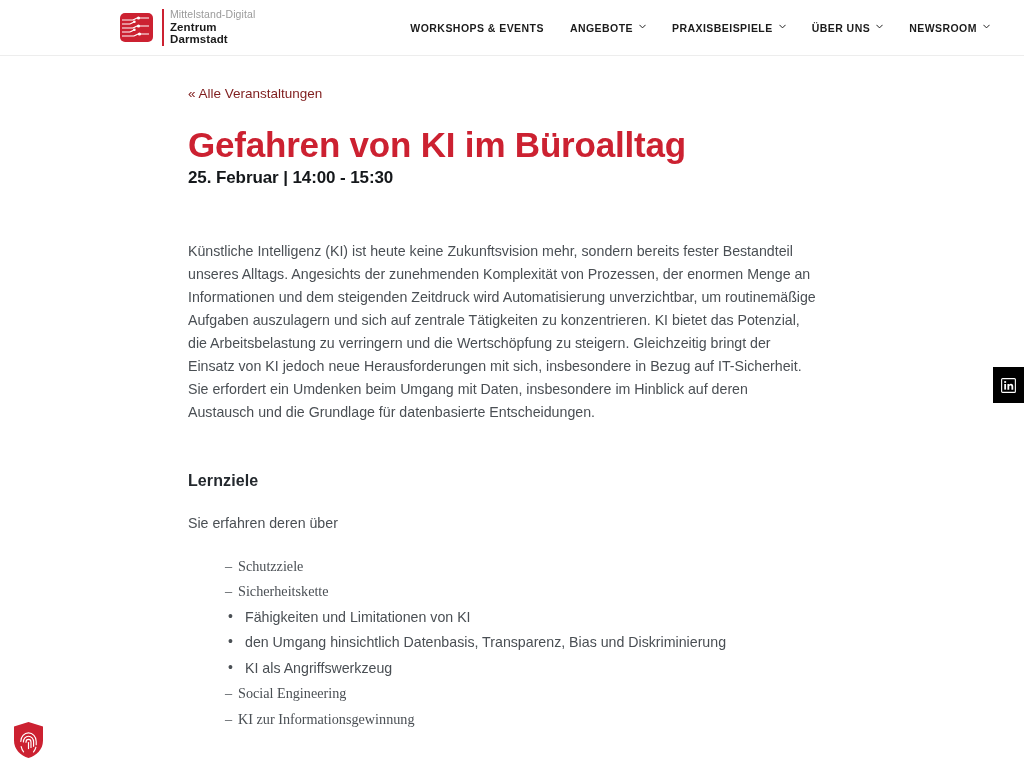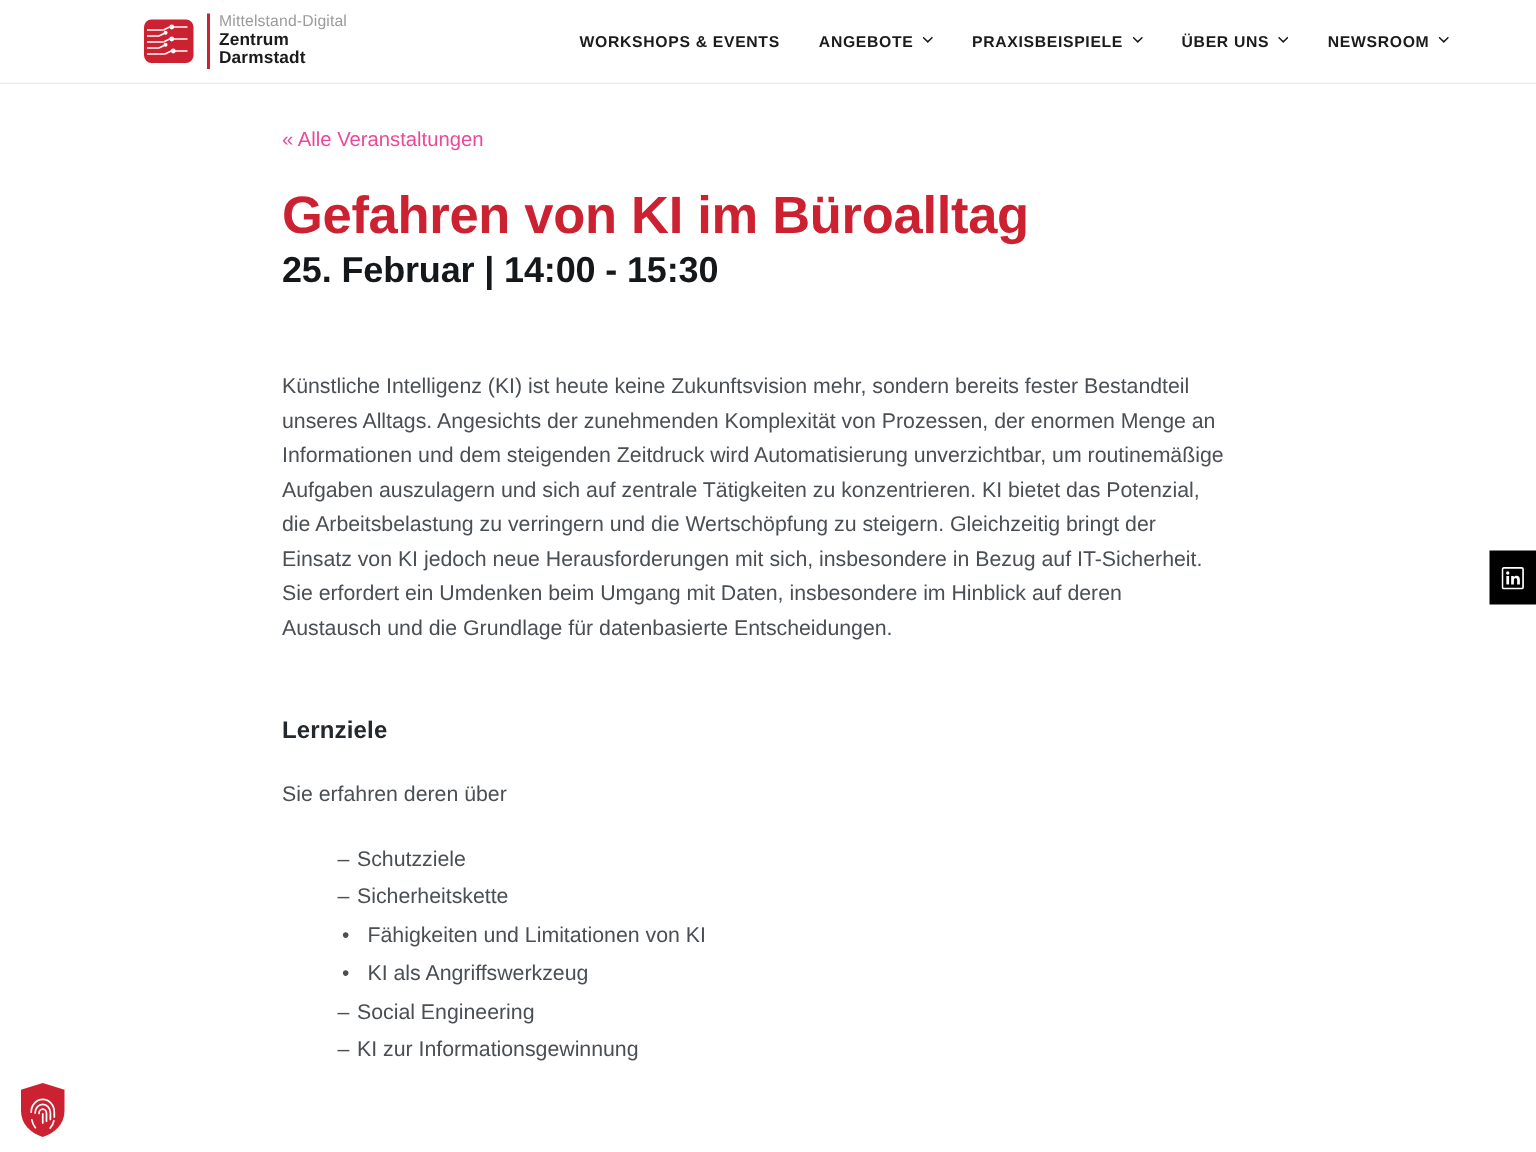--- a/index.html
+++ b/index.html
@@ -24,21 +24,21 @@
     background: #ffffff;
     border-bottom: 1px solid #ededed;
     display: flex;
     align-items: center;
   }
 
   .brand {
     display: flex;
     align-items: center;
     gap: 9px;
-    margin-left: 96px;
+    margin-left: 120px;
     text-decoration: none;
   }
 
   .brand-mark {
     width: 33px;
     height: 29px;
     border-radius: 5px;
     background: #cc2131;
     position: relative;
     flex: none;
@@ -101,38 +101,38 @@
 
   
   .content {
     padding-left: 188px;
     padding-right: 60px;
     padding-top: 28px;
   }
 
   .breadcrumb {
     font-size: 13.5px;
-    color: #ec4899;
+    color: #7f1d1d;
     text-decoration: none;
     display: inline-block;
     margin-bottom: 24px;
     cursor: pointer;
   }
 
   .page-title {
     font-size: 35px;
     line-height: 1.12;
     font-weight: bold;
     color: #cc2131;
     letter-spacing: -0.2px;
     margin-bottom: 4px;
   }
 
   .event-date {
-    font-size: 24px;
+    font-size: 17px;
     font-weight: bold;
     color: #15181b;
     letter-spacing: -0.1px;
     margin-bottom: 52px;
   }
 
   .body-copy {
     font-size: 14.2px;
     line-height: 1.62;
     color: #4a4f54;
@@ -177,21 +177,21 @@
 
   .goal-list li.dash {
     padding-left: 37px;
   }
   .goal-list li.dash::before {
     content: "\2013";
     position: absolute;
     left: 37px;
     top: 0;
   }
-  .goal-list li.dash { padding-left: 50px; }
+  .goal-list li.dash { padding-left: 50px; font-family: Liberation Serif, serif; }
   .goal-list li.dash::before { left: 37px; }
 
   
   .share-rail {
     position: absolute;
     right: 0;
     top: 367px;
     width: 31px;
     height: 36px;
     background: #000000;
@@ -304,20 +304,21 @@
   <p class="body-copy">Künstliche Intelligenz (KI) ist heute keine Zukunftsvision mehr, sondern bereits fester Bestandteil unseres Alltags. Angesichts der zunehmenden Komplexität von Prozessen, der enormen Menge an Informationen und dem steigenden Zeitdruck wird Automatisierung unverzichtbar, um routinemäßige Aufgaben auszulagern und sich auf zentrale Tätigkeiten zu konzentrieren. KI bietet das Potenzial, die Arbeitsbelastung zu verringern und die Wertschöpfung zu steigern. Gleichzeitig bringt der Einsatz von KI jedoch neue Herausforderungen mit sich, insbesondere in Bezug auf IT-Sicherheit. Sie erfordert ein Umdenken beim Umgang mit Daten, insbesondere im Hinblick auf deren Austausch und die Grundlage für datenbasierte Entscheidungen.</p>
 
   <h2 class="section-heading">Lernziele</h2>
 
   <p class="lead-line">Sie erfahren deren über</p>
 
   <ul class="goal-list">
     <li class="dash">Schutzziele</li>
     <li class="dash">Sicherheitskette</li>
     <li class="bullet">Fähigkeiten und Limitationen von KI</li>
+    <li class="bullet">den Umgang hinsichtlich Datenbasis, Transparenz, Bias und Diskriminierung</li>
     <li class="bullet">KI als Angriffswerkzeug</li>
     <li class="dash">Social Engineering</li>
     <li class="dash">KI zur Informationsgewinnung</li>
 
   </ul>
 
   
 
 </main>
 

